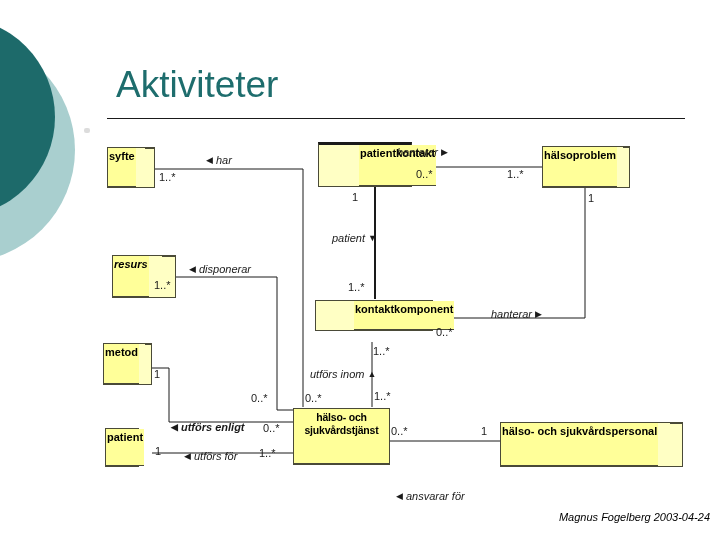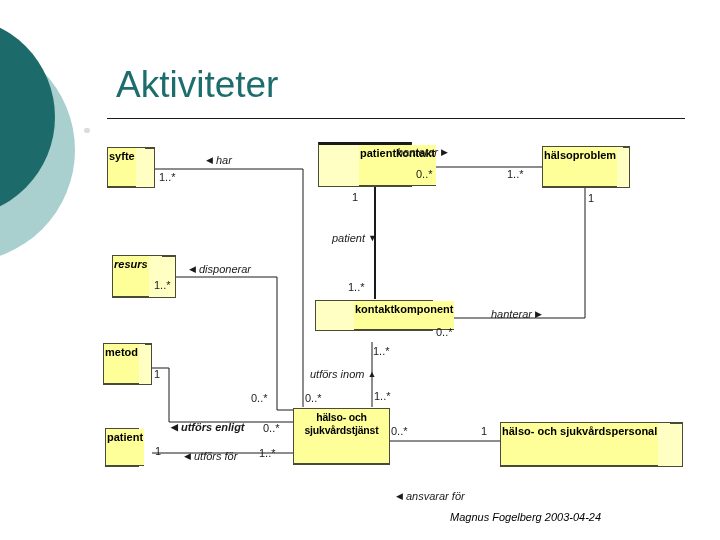--- a/index.html
+++ b/index.html
@@ -9,21 +9,21 @@
   html,body{margin:0;padding:0;}
   body{width:720px;height:540px;position:relative;overflow:hidden;background:#ffffff;
        font-family:"Liberation Sans", sans-serif;}
   .circle{position:absolute;border-radius:50%;}
   .circle-light{left:-149px;top:38px;width:224px;height:224px;background:var(--circle-light);}
   .circle-dark{left:-145px;top:17px;width:200px;height:200px;background:var(--circle-dark);}
   .smudge{position:absolute;left:84px;top:128px;width:6px;height:5px;background:#cdcdcd;
           border-radius:2px;opacity:.7;}
   .slide-title{position:absolute;left:116px;top:64px;font-size:37px;color:var(--title-text);}
   .title-rule{position:absolute;left:107px;top:118px;width:578px;height:1px;background:var(--line);}
-  .slide-footer{position:absolute;left:450px;top:511px;width:260px;text-align:left;
+  .slide-footer{position:absolute;left:450px;top:511px;width:260px;text-align:right;
                 font-size:11px;font-style:italic;color:#000;}
   svg.lines{position:absolute;left:0;top:0;width:720px;height:540px;}
   svg.lines polyline{fill:none;stroke:var(--line);stroke-width:1;}
   svg.lines polyline.thick{stroke-width:2;}
   .uml-class{position:absolute;display:flex;flex-direction:row;box-sizing:border-box;
              border:1px solid var(--box-border);background:var(--box-body-fill);}
   .uml-class.thick-top{border-top:3px solid var(--line);}
   .uml-title{background:var(--box-header-fill);border-bottom:1px solid var(--box-border);
              font-weight:bold;font-size:11px;line-height:1.2;text-align:center;
              padding:2px 1px;color:#000;}

